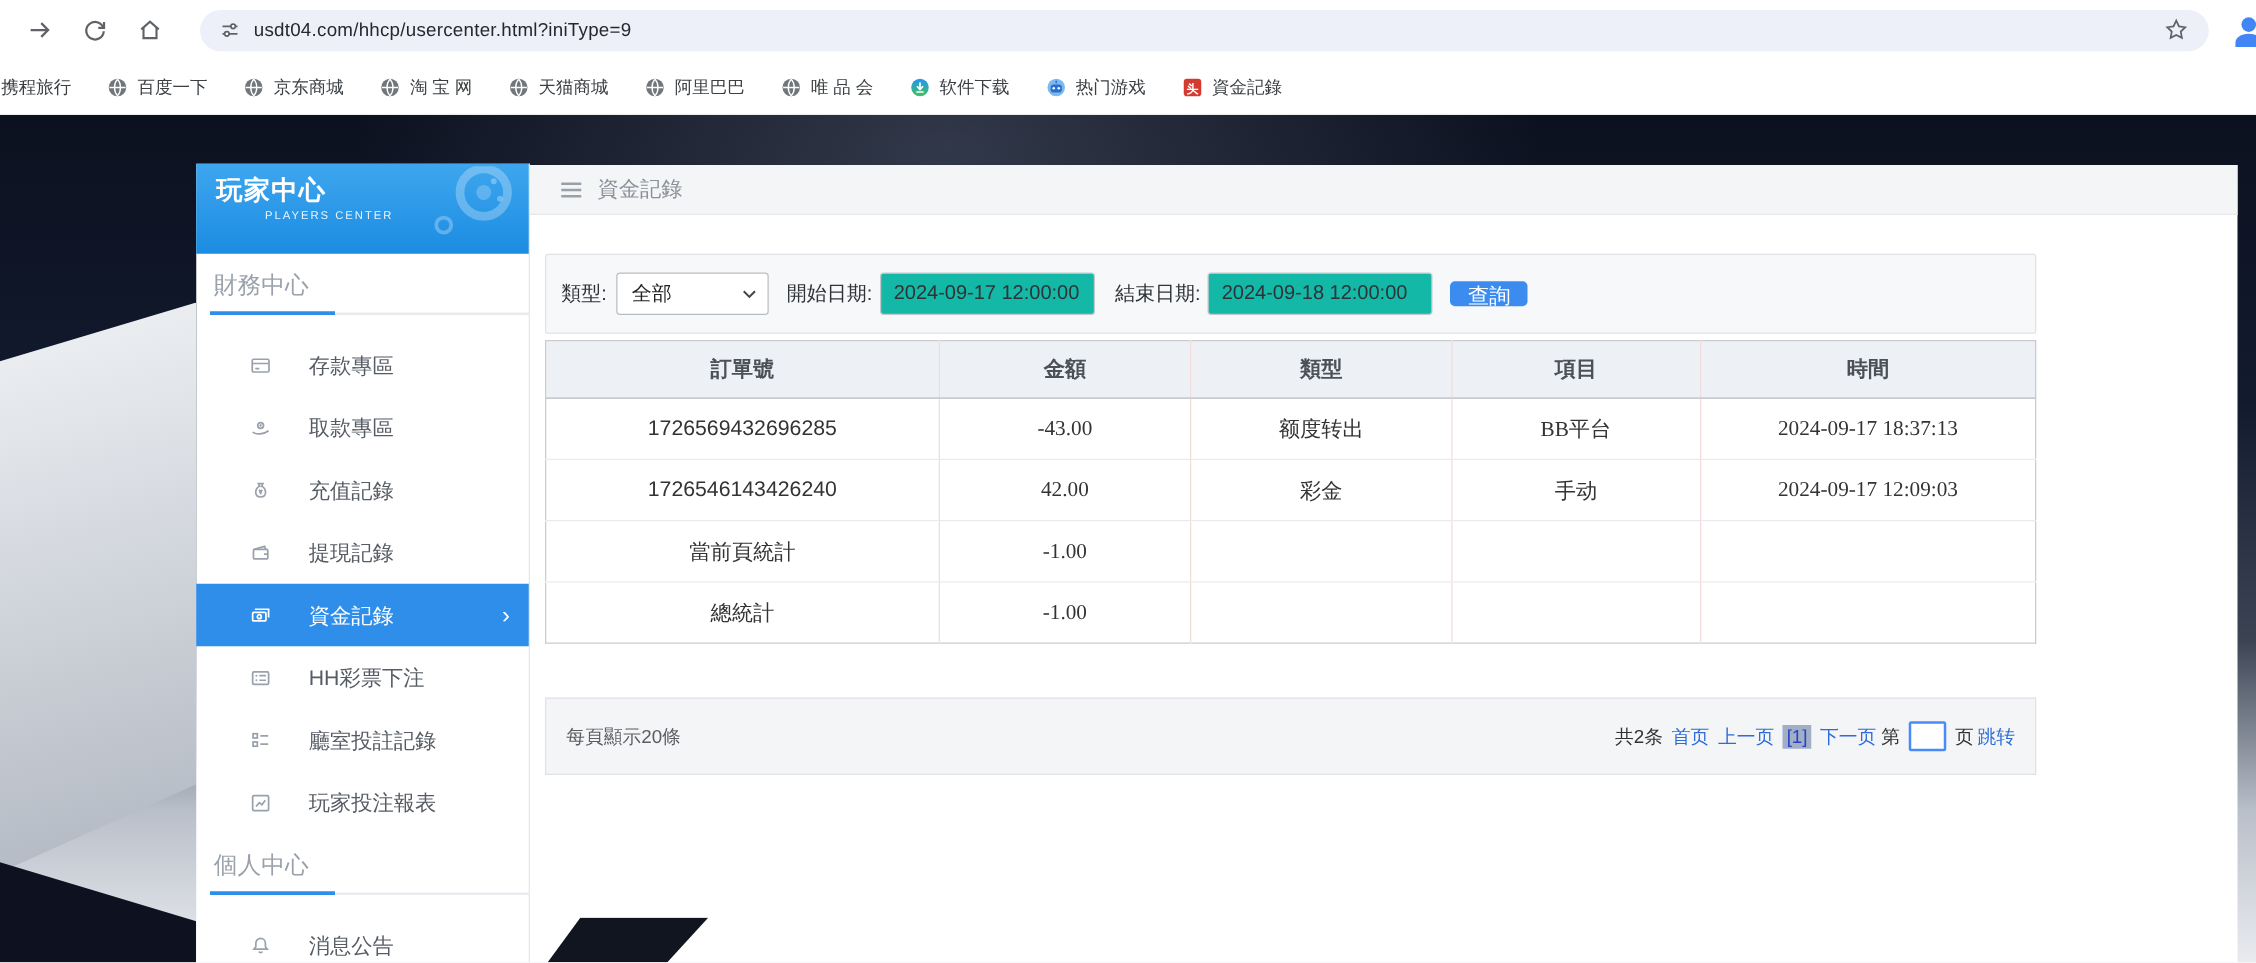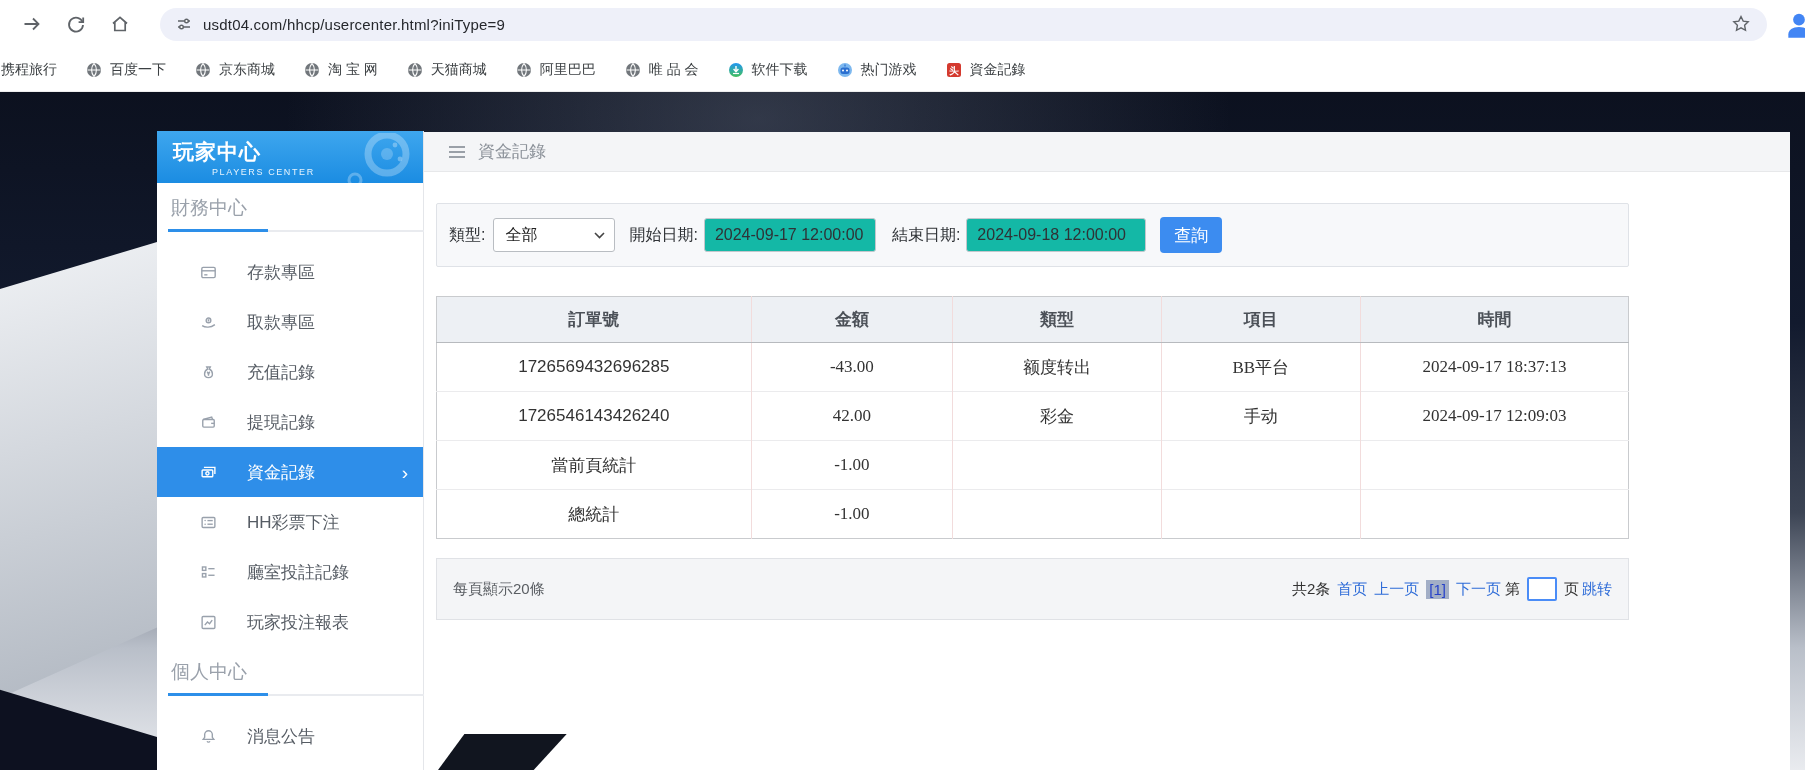--- a/index.html
+++ b/index.html
@@ -33,21 +33,21 @@
     background:linear-gradient(165deg,#f0f2f5,#aeb5bf);
     clip-path:polygon(0 10%,100% 0,100% 82%,0 97%); }
   .bg-dark-bl { position:absolute; left:0; top:560px; width:157px; height:118px; background:#0d1120;
     clip-path:polygon(0 32%,100% 72%,100% 100%,0 100%); }
   .bg-shard { position:absolute; left:438px; top:642px; width:165px; height:36px; background:#11151f;
     clip-path:polygon(16% 0,78% 0,58% 100%,0 100%); z-index:5; }
 
   
   .sidebar { position:absolute; left:157px; top:39px; width:267px; height:639px; background:#fff;
     border-right:1px solid #e4e6ea; z-index:2; }
-  .banner { height:52px; background:linear-gradient(180deg,#3ea6ee,#1b8ce2); position:relative;
+  .banner { height:72px; background:linear-gradient(180deg,#3ea6ee,#1b8ce2); position:relative;
     overflow:hidden; padding:7px 0 0 16px; }
   .banner-title { font-size:21px; font-weight:bold; color:#fff; letter-spacing:1px; }
   .banner-sub { font-size:9px; color:#e8f4fd; letter-spacing:1.6px; margin-top:1px;padding-left:39px; }
   .banner-art { position:absolute; right:2px; top:2px; opacity:.55; }
   .section-title { margin:12px 0 0 14px; font-size:19px; color:#9aa1ab; }
   .section-rule { margin:9px 0 0 11px; width:256px; height:2px; background:#e9ebef; position:relative; }
   .section-rule::after { content:""; position:absolute; left:0; top:-1px; width:100px; height:3px;
     background:#2d8fe9; }
   .menu-group { margin-top:15px; }
   .menu-item { height:50px; display:flex; align-items:center; padding-left:42px; cursor:pointer; }
@@ -74,25 +74,25 @@
   .f-select { width:122px; height:34px; margin:0 14px 0 8px; background:#fff;
     border:1px solid #b9bdc2; border-radius:3px; display:flex; align-items:center;
     justify-content:space-between; padding:1px 9px 0 11px; font-size:16px; color:#222;
     cursor:pointer; flex:none; }
   .f-input { height:34px; border:1px solid #c3c7cc; border-radius:3px; background:#14b8a6;
     font-size:16px; color:#2f3236; padding:0 10px; margin-left:6px;
     font-family:"Liberation Sans", sans-serif; flex:none; }
   .f-input.start { width:172px; }
   .f-input.end { width:180px; }
   .f-gap { width:16px; flex:none; }
-  .search-btn { margin-left:14px; width:62px; height:36px; background:#3c8cf0; color:#fff;
+  .search-btn { margin-left:14px; width:62px; height:20px; background:#3c8cf0; color:#fff;
     font-size:17px; border:none; border-radius:4px; cursor:pointer;
     font-family:"Liberation Sans", sans-serif; }
 
-  .data-table { position:absolute; left:12px; top:124px; width:1193px; border-collapse:collapse;
+  .data-table { position:absolute; left:12px; top:100px; width:1193px; border-collapse:collapse;
     border:1px solid #c9cbce; table-layout:fixed; }
   .data-table th { height:46px; background:#edf0f4; font-size:17px; font-weight:bold; color:#4c5158;
     border-bottom:1px solid #b7babe; text-align:center; }
   .data-table td { height:49px; font-size:17px; color:#333; text-align:center; background:#fff; }
   .data-table tr + tr td { border-top:1px solid #ebebed; }
   .data-table th + th, .data-table td + td { border-left:1px solid #f2dcdc;font-family:Liberation Serif, serif; }
 
   .pagination { position:absolute; left:12px; top:386px; width:1193px; height:62px;
     background:#f4f5f7; border:1px solid #e0e2e6; display:flex; align-items:center;
     justify-content:space-between; padding:0 16px; }

